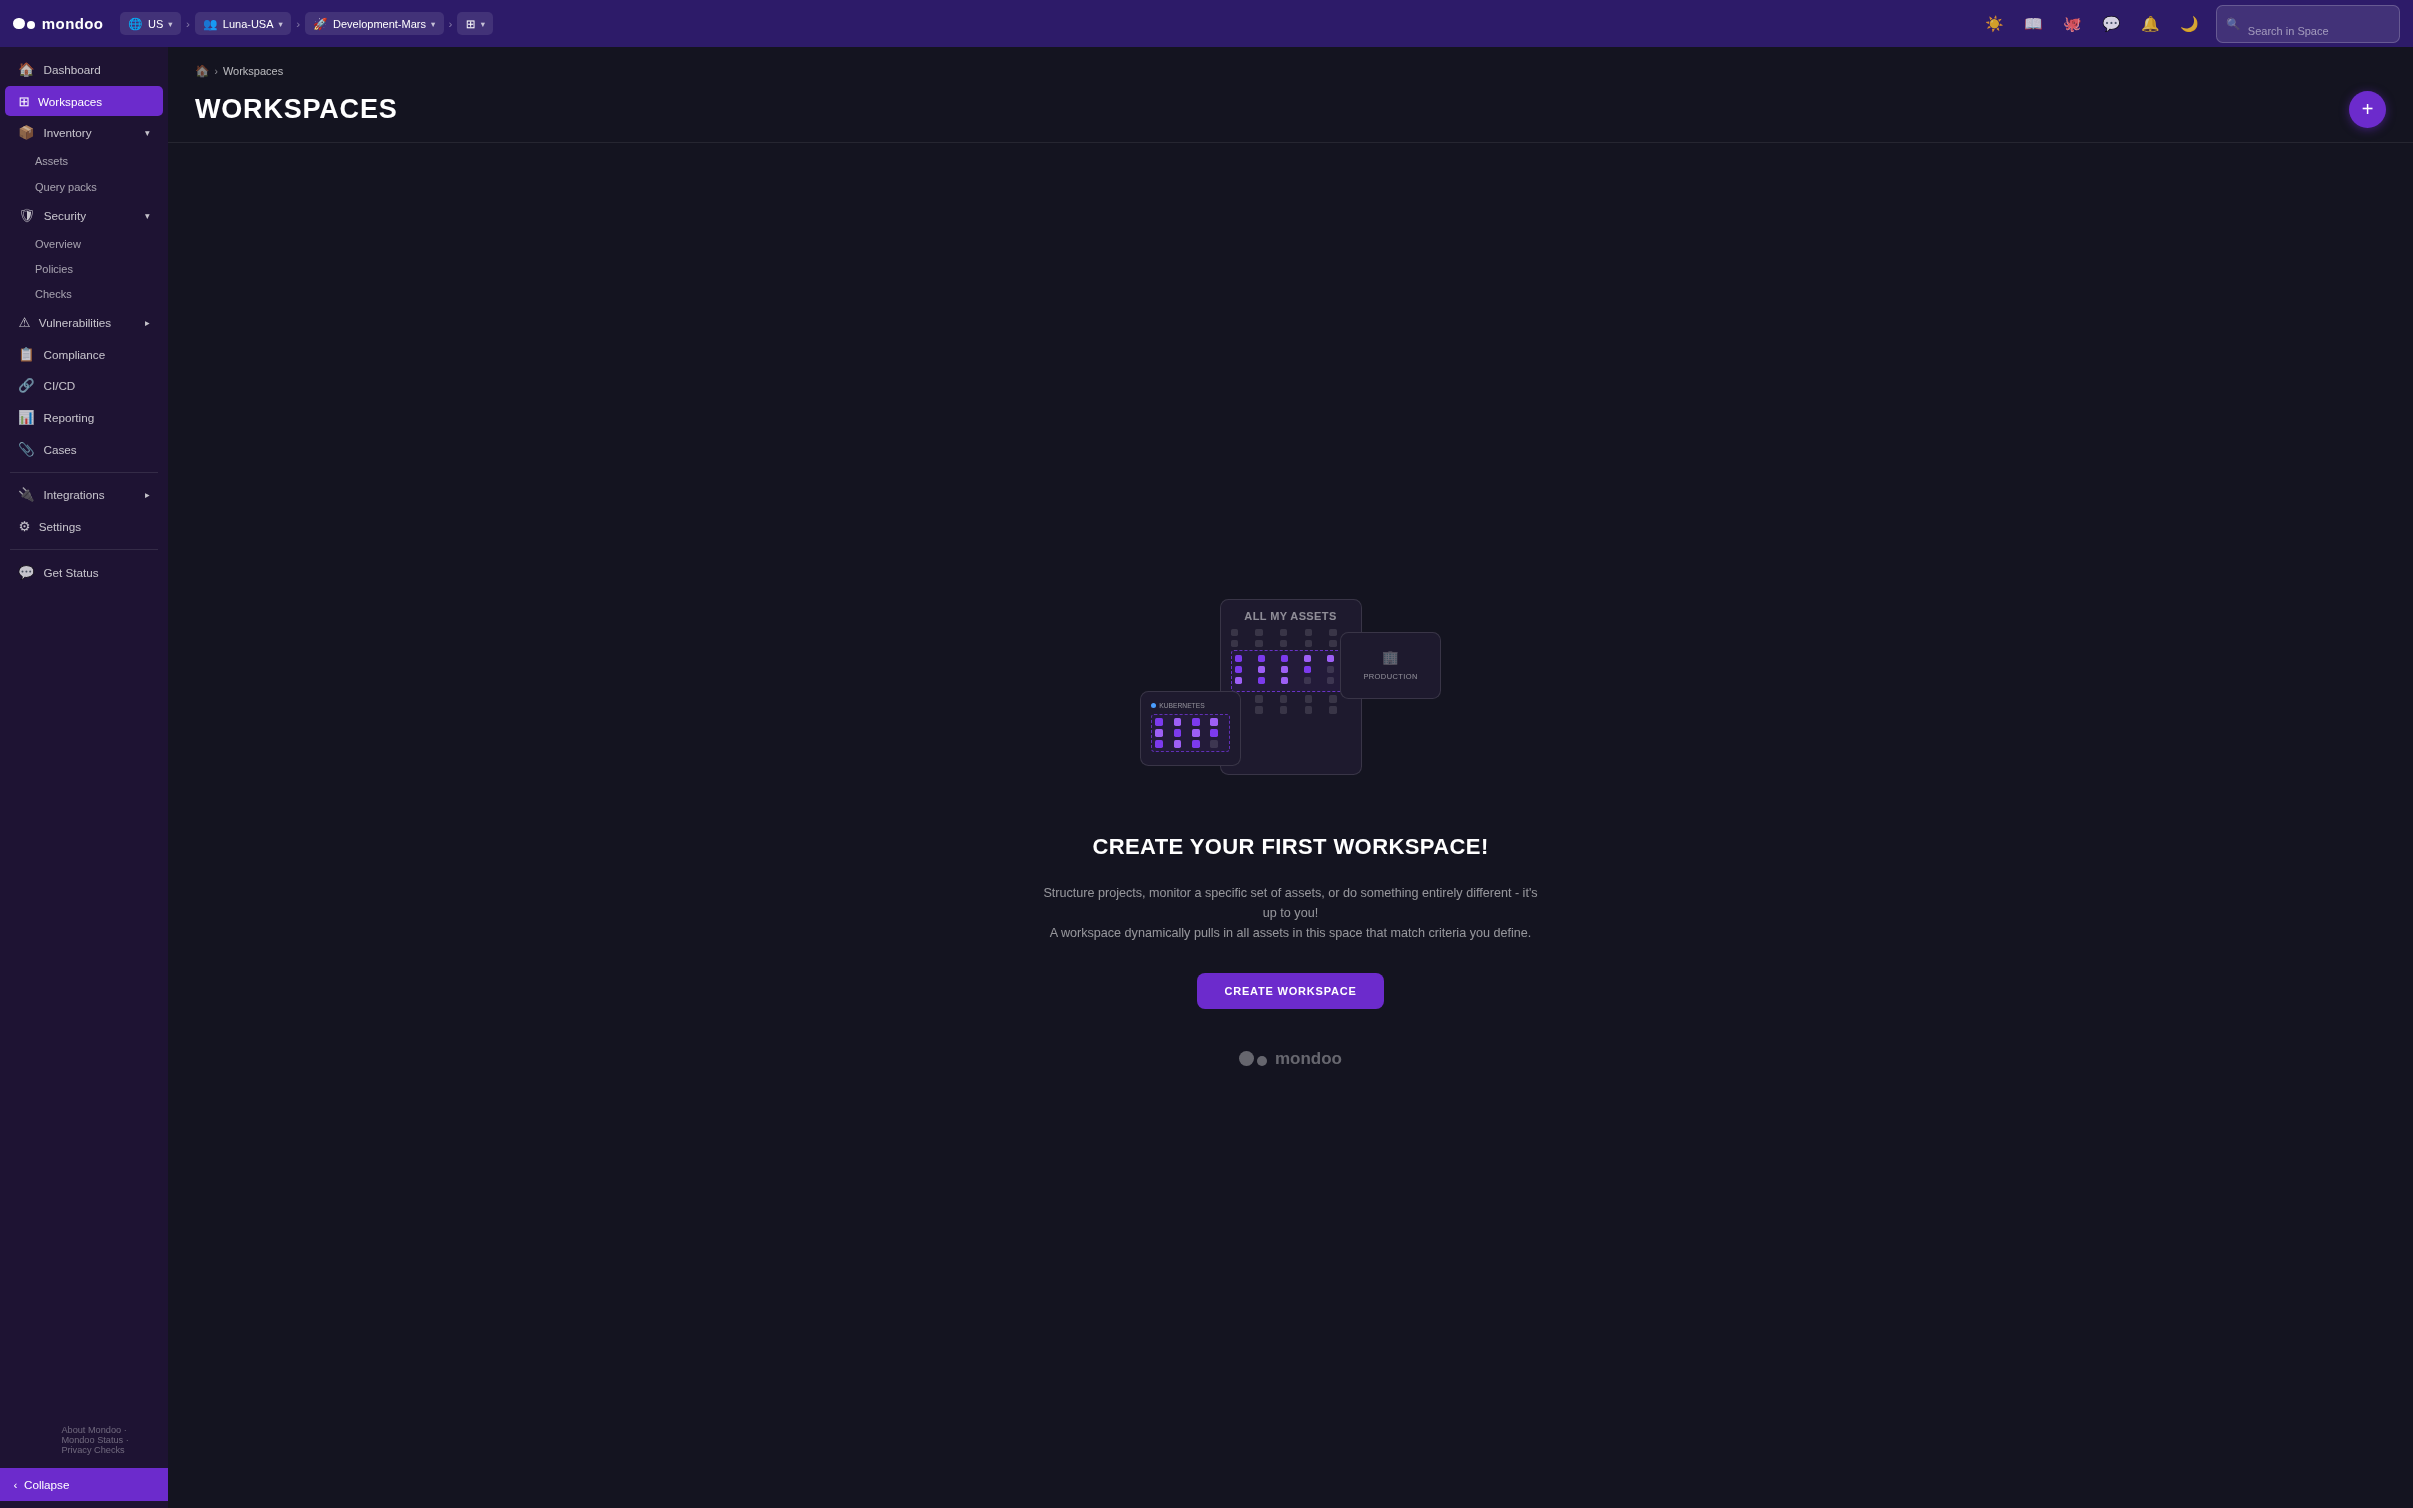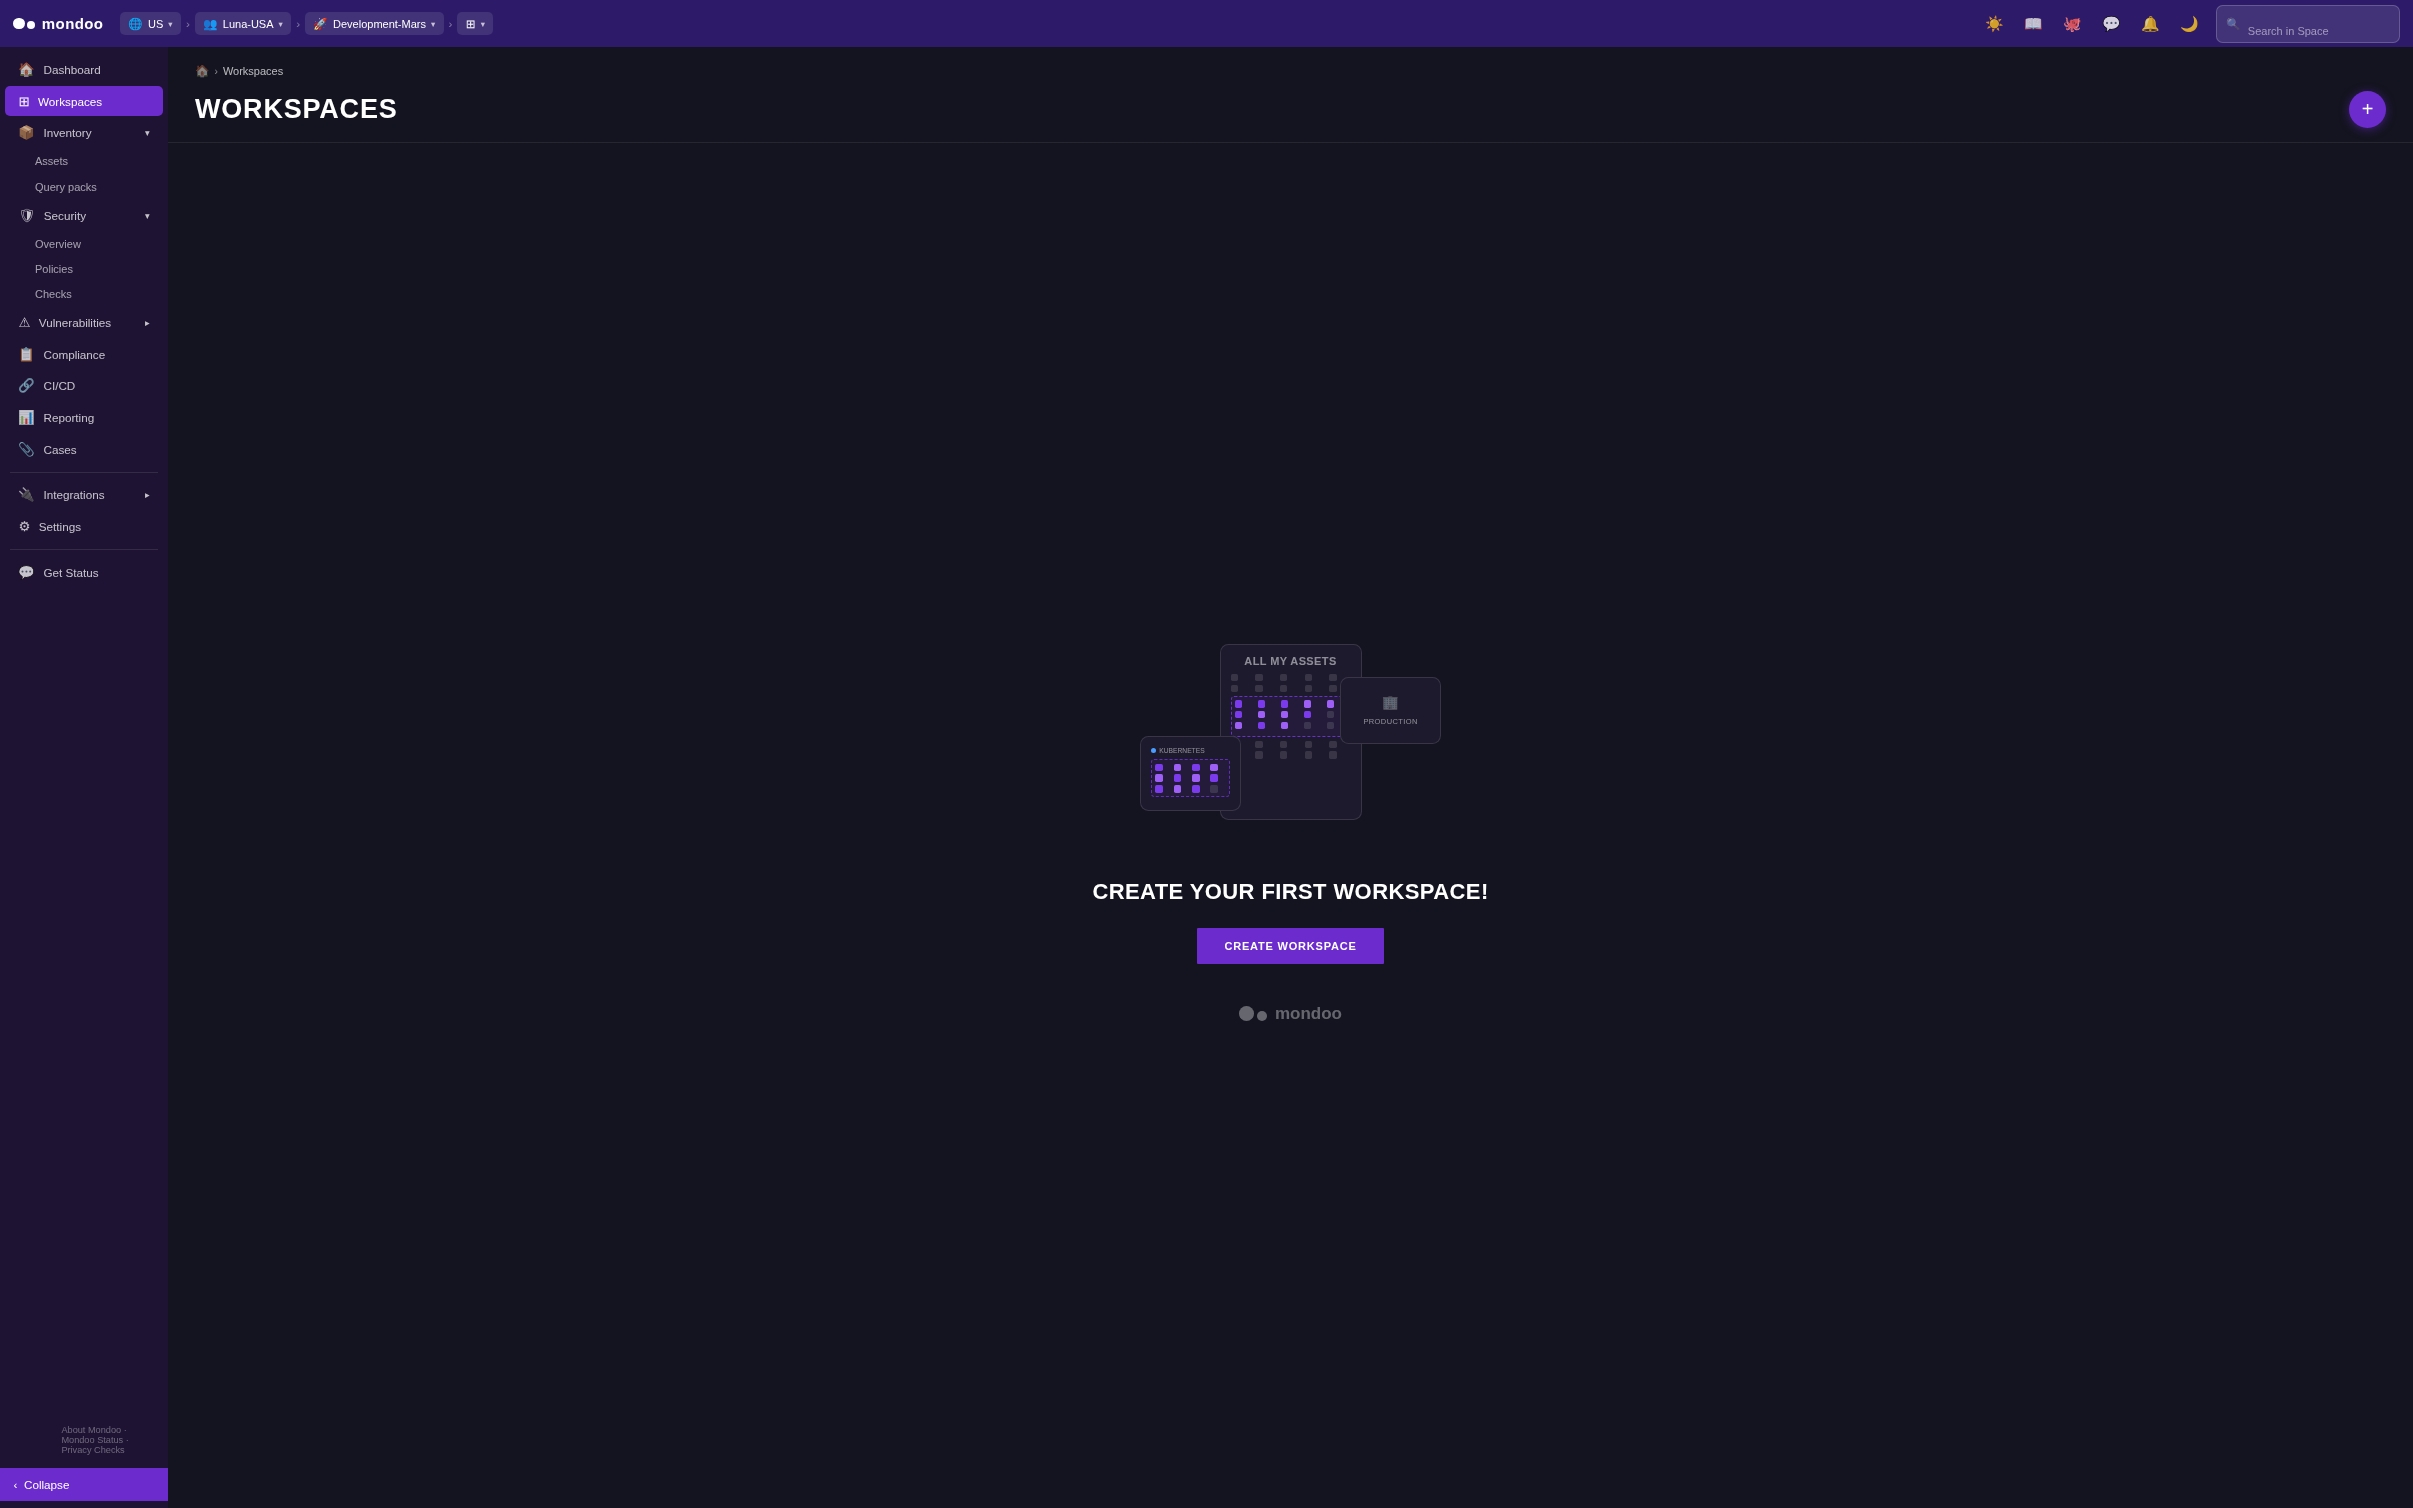--- a/index.html
+++ b/index.html
@@ -357,21 +357,21 @@
       color: rgba(255,255,255,0.55);
       line-height: 1.6;
       max-width: 503px;
       margin-bottom: 30px;
     }
 
     .create-workspace-btn {
       background: #6c2bcc;
       color: white;
       border: none;
-      border-radius: 1px;
+      border-radius: 8px;
       padding: 11.7px 27px;
       font-size: 11px;
       font-weight: 700;
       letter-spacing: 0.8px;
       text-transform: uppercase;
       cursor: pointer;
       transition: background 0.15s;
     }
 
     .mondoo-footer-logo {
@@ -664,20 +664,24 @@
               <div class="dot purple"></div>
                 <div class="dot purple-bright"></div>
                 <div class="dot purple"></div>
                 <div class="dot"></div>
             </div>
           </div>
         </div>
       </div>
 
       <h2 class="empty-state-heading">CREATE YOUR FIRST WORKSPACE!</h2>
+      <p class="empty-state-desc">
+        <span>Structure projects, monitor a specific set of assets, or do something entirely different - it's up to you!</span><br>
+        <span>A workspace dynamically pulls in all assets in this space that match criteria you define.</span>
+      </p>
 
       <button class="create-workspace-btn">CREATE WORKSPACE</button>
 
       <div class="mondoo-footer-logo">
         <div class="footer-logo-circles">
           <div class="footer-circle"></div>
           <div class="footer-circle sm"></div>
         </div>
         <span class="footer-logo-text">mondoo</span>
       </div>

